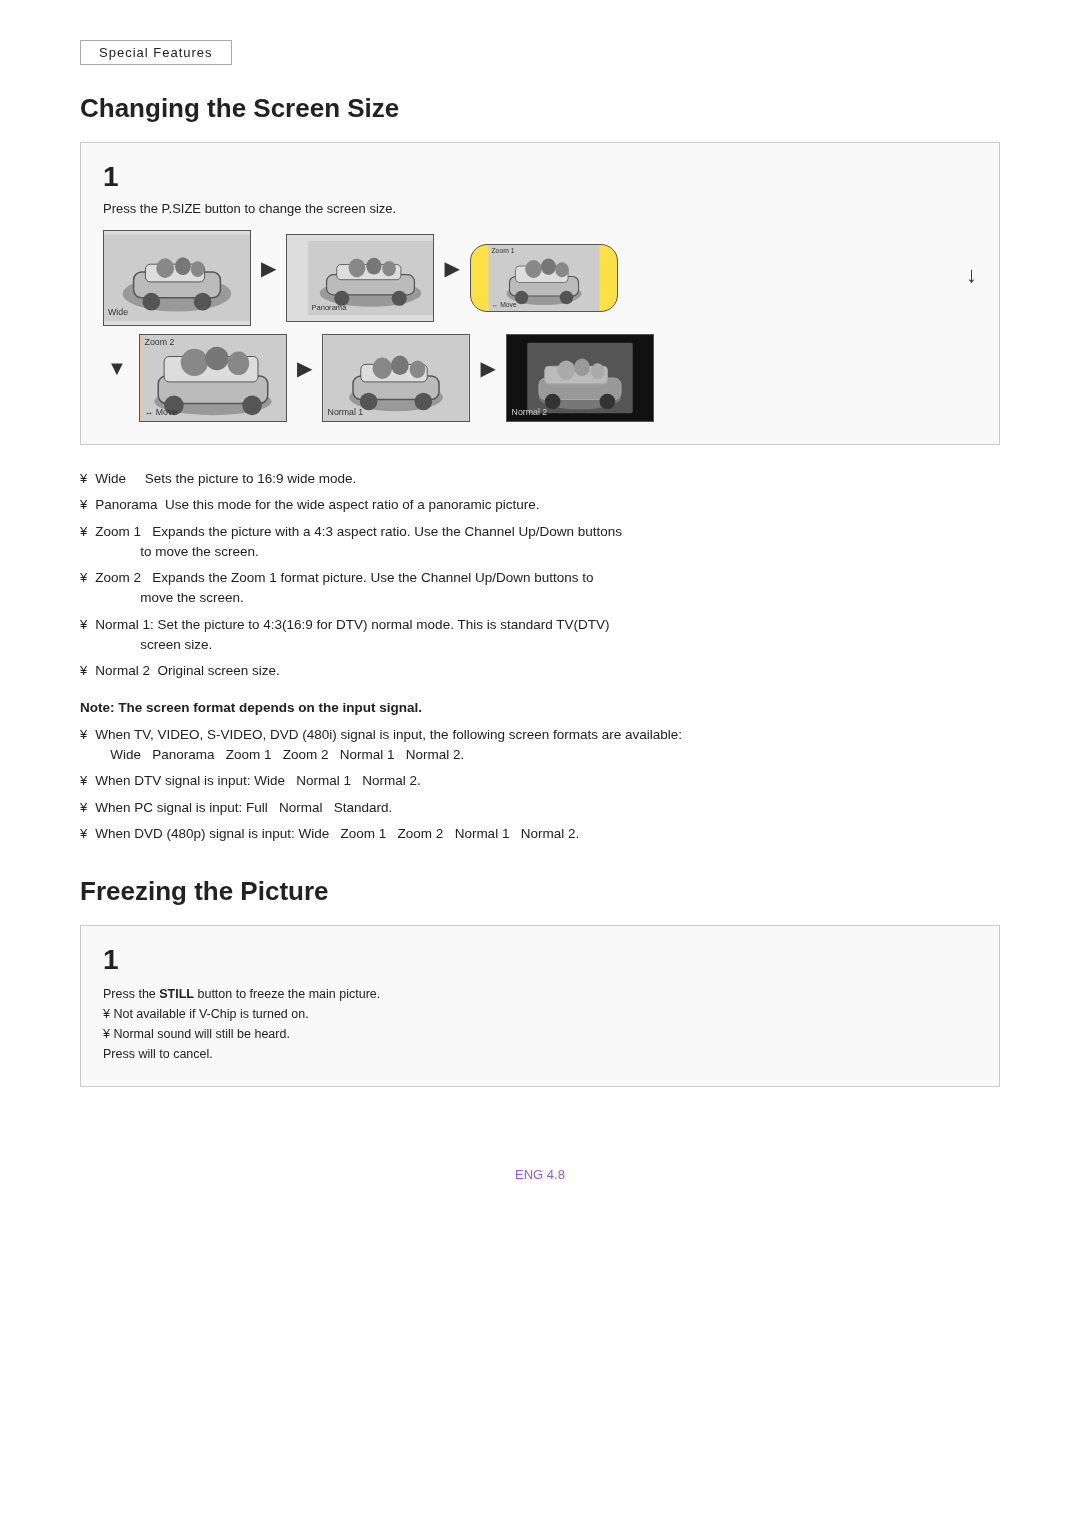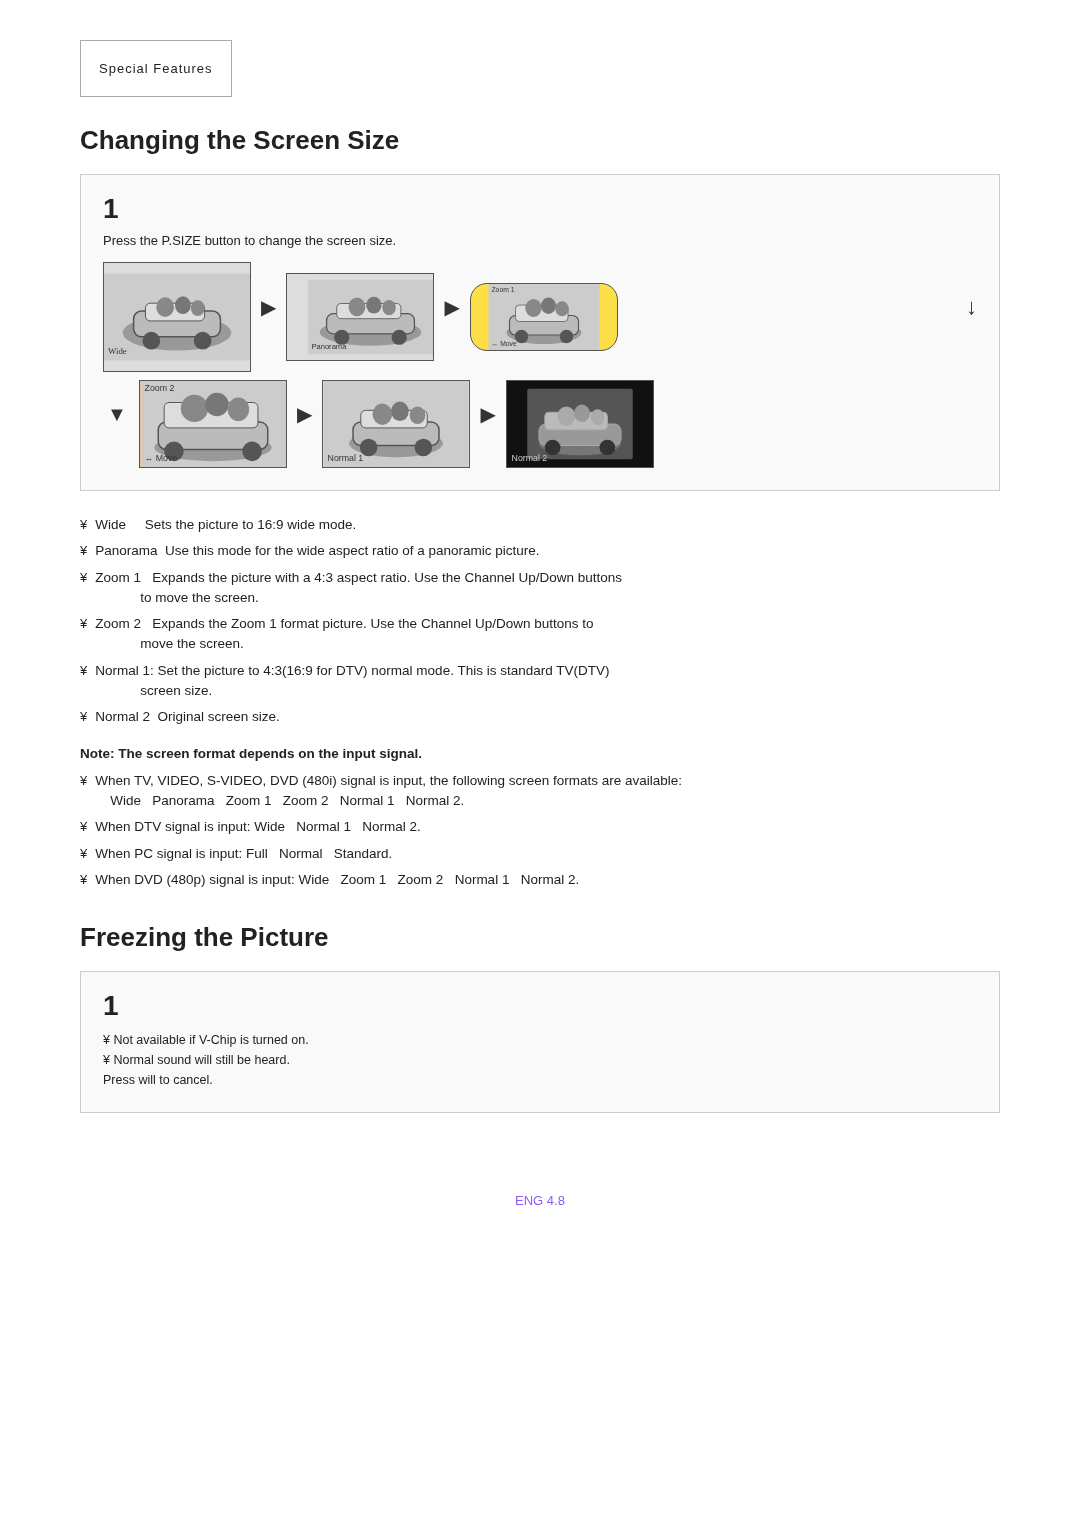--- a/index.html
+++ b/index.html
@@ -9,21 +9,21 @@
       font-size: 14px;
       color: #222;
       width: 1080px;
       min-height: 1528px;
       padding: 40px 80px;
     }
 
     .special-features-box {
       border: 1px solid #aaa;
       display: inline-block;
-      padding: 20px 18px;
+      padding: 4px 18px;
       margin-bottom: 28px;
       font-size: 13px;
       letter-spacing: 1px;
     }
 
     .section-title {
       font-size: 26px;
       font-weight: bold;
       margin-bottom: 18px;
     }
@@ -60,23 +60,22 @@
       background: #e8e8e8;
       display: flex;
       align-items: center;
       justify-content: center;
       overflow: hidden;
       position: relative;
     }
 
     .screen-frame.wide {
       width: 148px;
-      height: 110px;
+      height: 96px;
       background: #ddd;
-      font-family: Liberation Serif, serif;
     }
 
     .screen-frame.panorama {
       width: 148px;
       height: 88px;
       background: #ddd;
       padding-left: 21px;
     }
 
     .screen-frame.zoom1 {
@@ -380,20 +379,21 @@
   </div>
 </div>
 
 
 <div style="margin-top:32px;">
   <h1 class="section-title">Freezing the Picture</h1>
 
   <div class="step-box">
     <span class="step-number">1</span>
     <div class="freeze-step-desc">
+      <p>Press the <strong>STILL</strong> button to freeze the main picture.</p>
       <p>¥ Not available if V-Chip is turned on.</p>
       <p>¥ Normal sound will still be heard.</p>
       <p>Press will to cancel.</p>
     </div>
   </div>
 </div>
 
 
 <div class="footer-page">
   <span>ENG 4.8</span>

